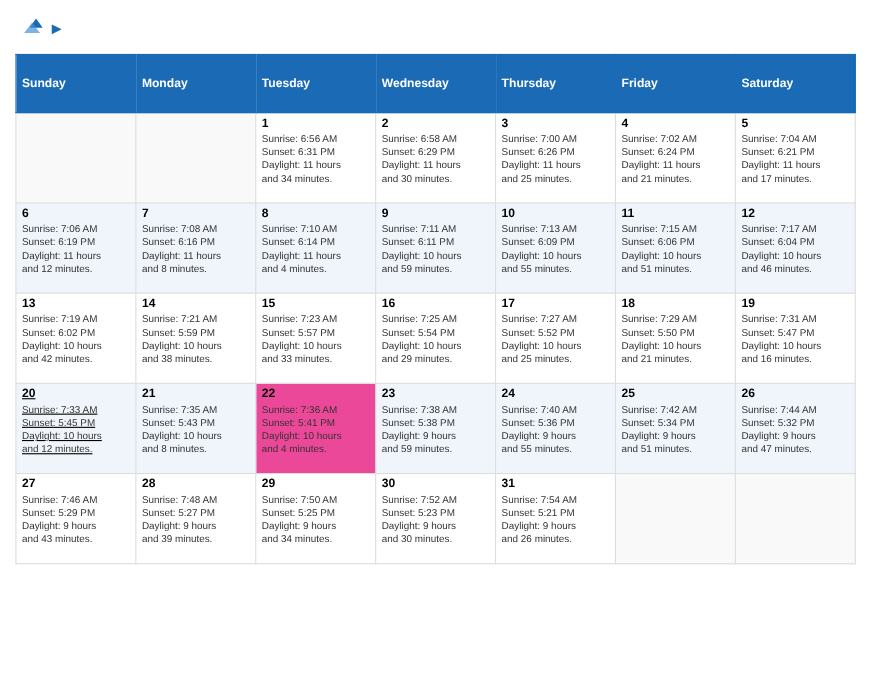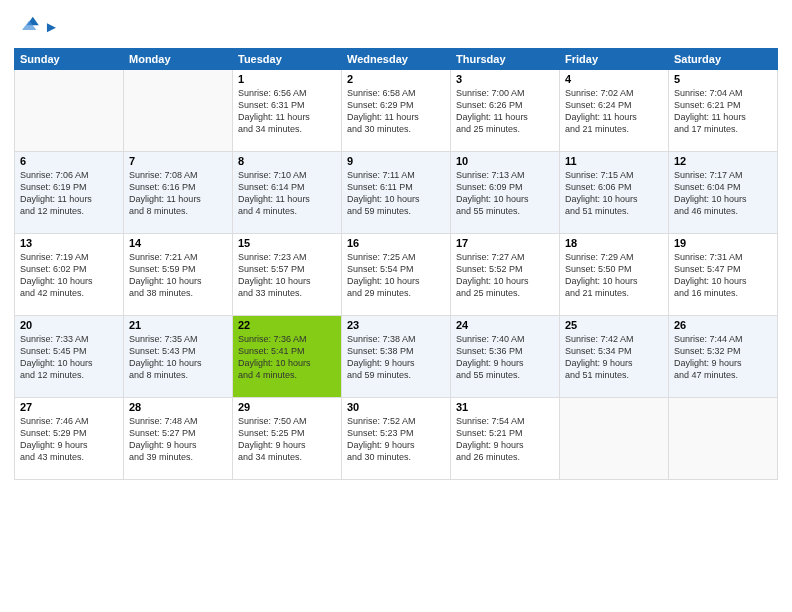--- a/index.html
+++ b/index.html
@@ -44,21 +44,21 @@
     }
     .calendar {
       width: 100%;
       border-collapse: collapse;
       font-size: 9.5px;
     }
     .calendar th {
       background-color: #1a6ab5;
       color: #fff;
       text-align: left;
-      padding: 4px 5px;
+      padding: 20px 5px;
       font-size: 11px;
       font-weight: bold;
       border: 1px solid #1a6ab5;
     }
     .calendar td {
       border: 1px solid #ddd;
       vertical-align: top;
       padding: 3px 5px;
       width: calc(100% / 7);
       height: 82px;
@@ -203,29 +203,29 @@
           <td style="background-color: rgb(255, 255, 255);">
             <span class="day-num">18</span>
             <div class="day-info">Sunrise: 7:29 AM<br>Sunset: 5:50 PM<br>Daylight: 10 hours<br>and 21 minutes.</div>
           </td>
           <td style="background-color: rgb(255, 255, 255); border-radius: 23px;">
             <span class="day-num">19</span>
             <div class="day-info">Sunrise: 7:31 AM<br>Sunset: 5:47 PM<br>Daylight: 10 hours<br>and 16 minutes.</div>
           </td>
         </tr>
         <tr style="background-color: rgb(240, 245, 251);">
-          <td style="background-color: rgb(240, 245, 251);">
+          <td style="background-color: rgb(240, 245, 251); text-decoration: underline;">
             <span class="day-num">20</span>
             <div class="day-info">Sunrise: 7:33 AM<br>Sunset: 5:45 PM<br>Daylight: 10 hours<br>and 12 minutes.</div>
           </td>
           <td style="background-color: rgb(240, 245, 251);">
             <span class="day-num">21</span>
             <div class="day-info">Sunrise: 7:35 AM<br>Sunset: 5:43 PM<br>Daylight: 10 hours<br>and 8 minutes.</div>
           </td>
-          <td style="background-color: #84cc16;">
+          <td style="background-color: #ec4899;">
             <span class="day-num">22</span>
             <div class="day-info">Sunrise: 7:36 AM<br>Sunset: 5:41 PM<br>Daylight: 10 hours<br>and 4 minutes.</div>
           </td>
           <td style="background-color: rgb(240, 245, 251);">
             <span class="day-num">23</span>
             <div class="day-info">Sunrise: 7:38 AM<br>Sunset: 5:38 PM<br>Daylight: 9 hours<br>and 59 minutes.</div>
           </td>
           <td style="background-color: rgb(240, 245, 251); margin-left: 12px;">
             <span class="day-num">24</span>
             <div class="day-info">Sunrise: 7:40 AM<br>Sunset: 5:36 PM<br>Daylight: 9 hours<br>and 55 minutes.</div>

